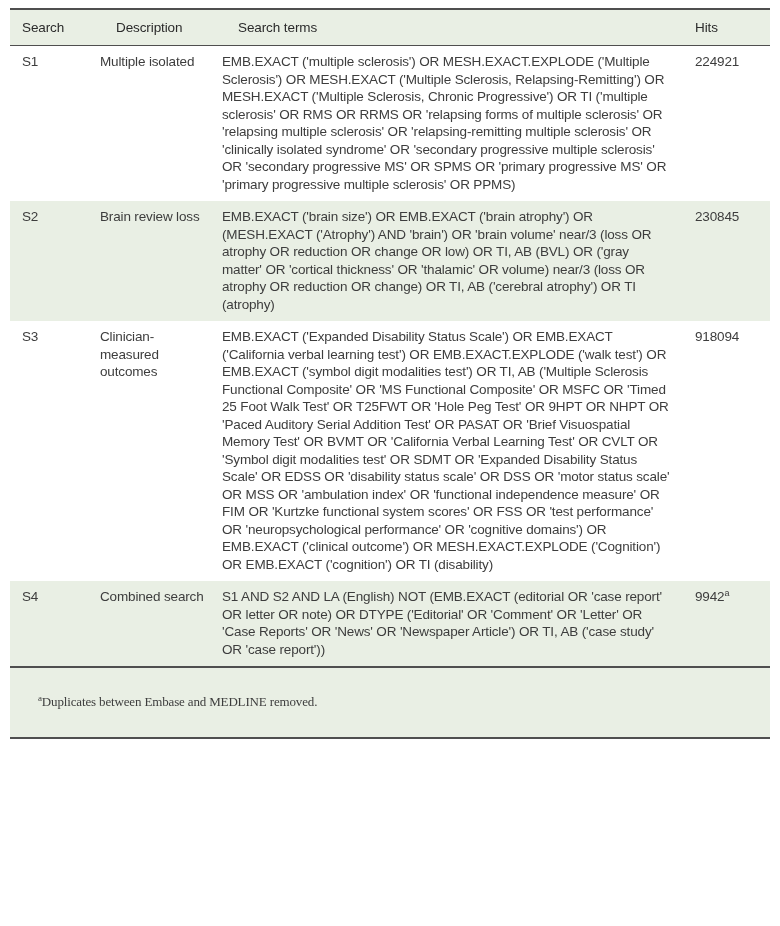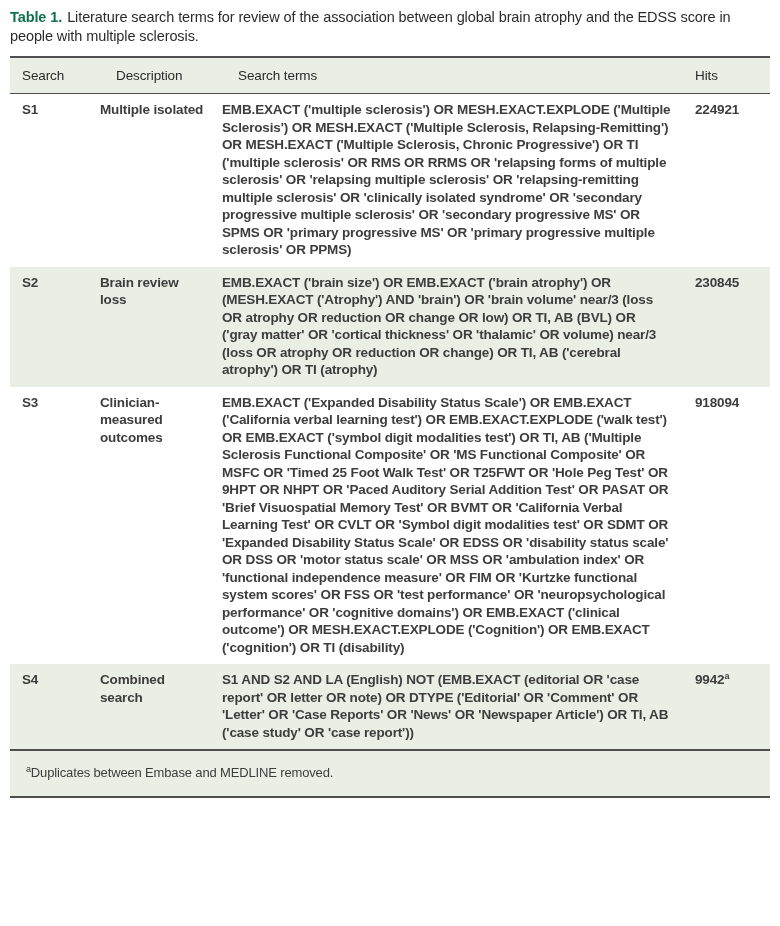--- a/index.html
+++ b/index.html
@@ -57,50 +57,46 @@
     letter-spacing: -0.1px;
   }
   thead th:first-child { padding-left: 12px; }
   thead th.h-hits { padding-left: 10px; }
   tbody td {
     vertical-align: top;
     font-size: 13.5px;
     line-height: 17.5px;
     letter-spacing: -0.15px;
     padding: 7px 14px 8px 0;
-    font-weight: bold;
   }
   tbody td.c-search { padding-left: 12px; }
   tbody td.c-hits { padding-left: 10px; padding-right: 4px; }
   tbody tr.alt { background: var(--band-green); padding-left: 16px; }
   sup {
     font-size: 9px;
     line-height: 0;
     vertical-align: super;
   }
   .footnotes {
     width: 760px;
     background: var(--band-green);
     border-top: 2px solid var(--rule-dark);
     border-bottom: 2px solid var(--rule-dark);
     padding: 8px 12px 9px 12px;
     font-size: 13px;
     line-height: 19.5px;
     letter-spacing: -0.15px;
   }
-  .footnotes p { margin: 4px; }
+  .footnotes p { margin: 16px; font-family: Liberation Serif, serif; }
 </style>
 </head>
 <body>
 
 <div class="page">
 
-  <p class="caption">
-    <span class="caption-label">Table 1.</span><span>Literature search terms for review of the association between global brain atrophy and the EDSS score in people with multiple sclerosis.</span>
-  </p>
 
   <table class="search-table">
     <colgroup>
       <col class="c1">
         <col class="c2">
         <col class="c3">
         <col class="c4">
     </colgroup>
     <thead>
       <tr>

